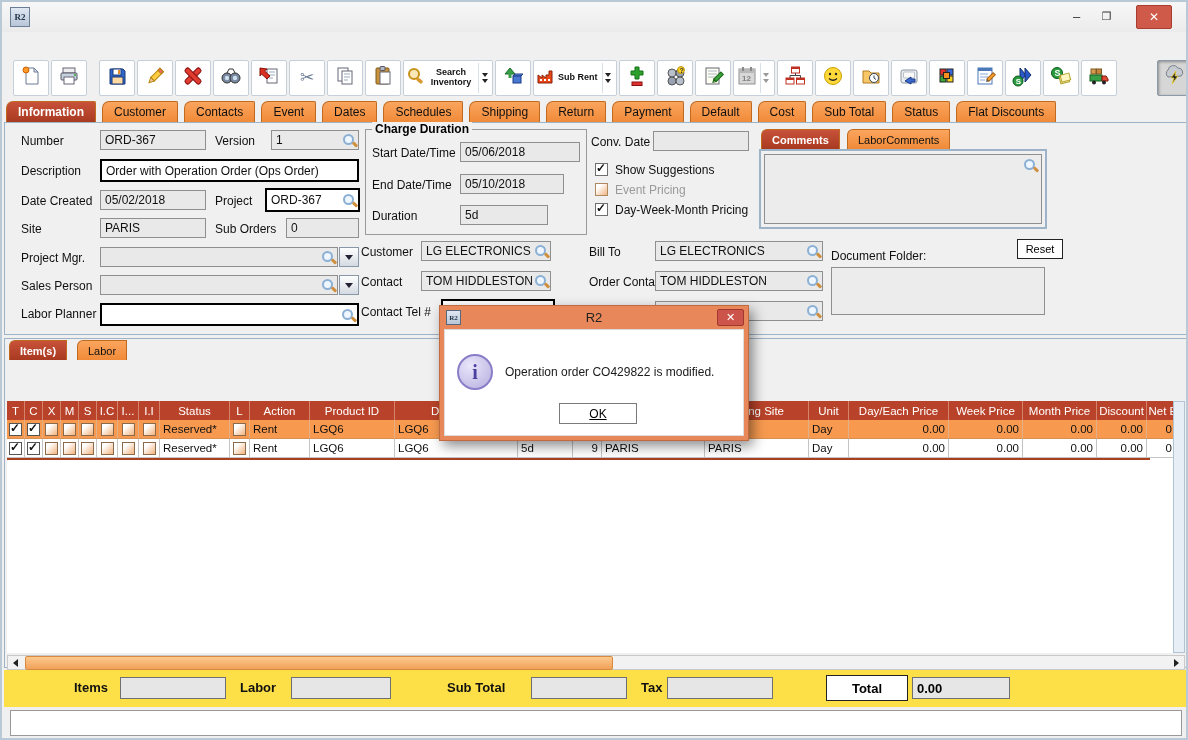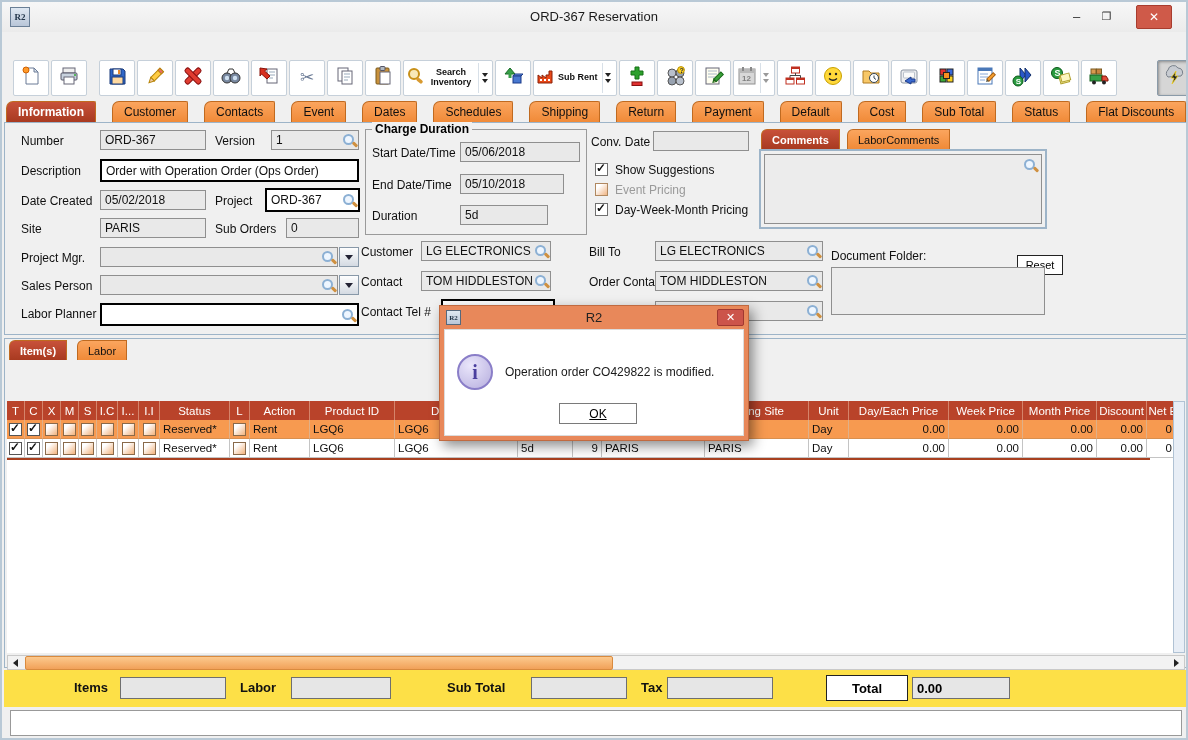--- a/index.html
+++ b/index.html
@@ -20,21 +20,21 @@
   .toolbar{position:absolute;left:2px;top:54px;right:2px;height:43px;display:flex;align-items:center;padding-left:9px;}
   .tbtn{width:36px;height:36px;background:#fff;border:1px solid #c6d0da;border-radius:2px;display:flex;align-items:center;justify-content:center;margin-right:2px;box-sizing:border-box;flex:none;}
   .tbtn.wide{width:auto;padding:0 2px;}
   .tlabel{font-size:9px;font-weight:bold;line-height:9.5px;color:#111;text-align:center;width:50px;}
   .tlabel.one{width:auto;padding:0 2px;}
   .dd{width:11px;height:30px;display:flex;flex-direction:column;align-items:center;justify-content:center;gap:2px;border-left:1px solid #d8e0e8;margin-left:2px;}
   .tri{width:0;height:0;border-left:3.5px solid transparent;border-right:3.5px solid transparent;border-top:4px solid #222;}
   .gap-s{margin-left:10px;} .gap-l{margin-left:38px;}
   .tbtn.pressed{background:#d6d6d6;border:1px solid #8a9aa8;box-shadow:inset 1px 1px 3px rgba(0,0,0,.35);}
   
-  .tabrow{position:absolute;left:2px;top:97px;right:2px;height:23px;display:flex;align-items:flex-end;gap:16px;padding-left:2px;}
+  .tabrow{position:absolute;left:2px;top:97px;right:2px;height:23px;display:flex;align-items:flex-end;gap:6px;padding-left:2px;}
   .tab{height:21px;padding:0 11px;display:flex;align-items:center;font-size:12px;color:#101010;background:linear-gradient(#fba55e,#f08a38);border:1px solid #c06a20;border-bottom:none;border-top-left-radius:7px;border-top-right-radius:2px;box-sizing:border-box;white-space:nowrap;}
   .tab.active{background:linear-gradient(#c8513a,#a83a20);color:#fff;font-weight:bold;}
   .mini-tab{height:20px;padding:0 10px;display:flex;align-items:center;font-size:11px;color:#101010;background:linear-gradient(#fba55e,#f08a38);border:1px solid #c06a20;border-bottom:none;border-top-left-radius:6px;box-sizing:border-box;position:absolute;white-space:nowrap;}
   .mini-tab.active{background:linear-gradient(#c8513a,#a83a20);color:#fff;font-weight:bold;}
   
   .info-panel{position:absolute;left:2px;top:120px;width:1184px;height:213px;border:1px solid #9db4c8;background:#f0f0f0;box-sizing:border-box;}
   .lbl{position:absolute;font-size:12px;color:#101010;white-space:nowrap;}
   .lbl.dis{color:#9a9a9a;}
   .fld{position:absolute;height:20px;background:#e9e9e9;border:1px solid #8f8f8f;box-sizing:border-box;font-size:12px;color:#101010;display:flex;align-items:center;padding:0 4px;overflow:hidden;}
   .fld.editable{background:#fff;border:2px solid #000;}
@@ -90,21 +90,20 @@
   .dialog-msg{position:absolute;left:60px;top:35px;font-size:12px;color:#1a1a1a;white-space:nowrap;}
   .ok-btn{position:absolute;left:114px;top:73px;width:78px;height:21px;background:#fff;border:1px solid #7a7a7a;box-sizing:border-box;display:flex;align-items:center;justify-content:center;font-size:12px;color:#000;text-decoration:underline;}
 </style>
 </head>
 <body>
 
 <div class="window">
 
   <div class="titlebar">
     <div class="app-icon">R2</div>
-    <div class="title">ORD-367 Reservation</div>
     <div class="win-btn btn-min"></div>
     <div class="win-btn btn-max"></div>
     <div class="win-btn btn-close"></div>
   </div>
 
 
   <div class="toolbar">
     <div class="tbtn">
         <span><svg width="22" height="22">
             <path d="M6 3h8l4 4v12H6z" fill="#fff" stroke="#6a7a96"></path>
@@ -472,21 +471,21 @@
       </div>
 
     <div class="mini-tab active" style="left:756px;top:6px">Comments</div>
     <div class="mini-tab" style="left:842px;top:6px">LaborComments</div>
     <div style="position:absolute;left:754px;top:26px;width:288px;height:80px;border:2px solid #9db4c8;background:#f0f0f0;box-sizing:border-box">
       <div class="textarea" style="left:3px;top:3px;right:3px;bottom:3px"></div>
       <span class="mag" style="position:absolute;right:7px;top:6px"></span>
     </div>
 
     <span class="lbl" style="left:826px;top:126px">Document Folder:</span>
-    <div class="reset-btn" style="left:1012px;top:132px;width:46px;height:20px">
+    <div class="reset-btn" style="left:1012px;top:116px;width:46px;height:20px">
         <span>Reset</span>
       </div>
     <div class="textarea" style="left:826px;top:144px;width:214px;height:48px"></div>
   </div>
 
   <div class="items-panel">
     <div class="mini-tab active" style="left:4px;top:1px">Item(s)</div>
     <div class="mini-tab" style="left:72px;top:1px">Labor</div>
 
 

